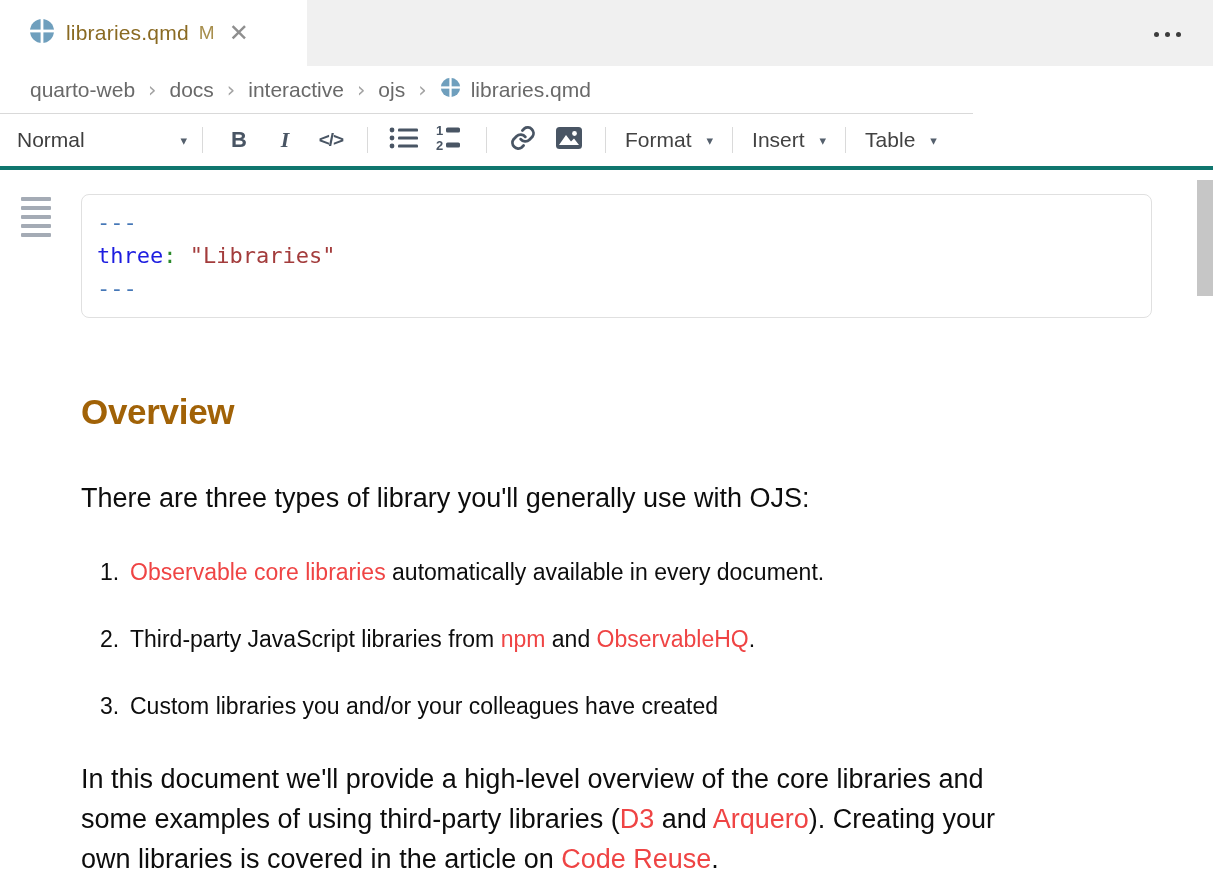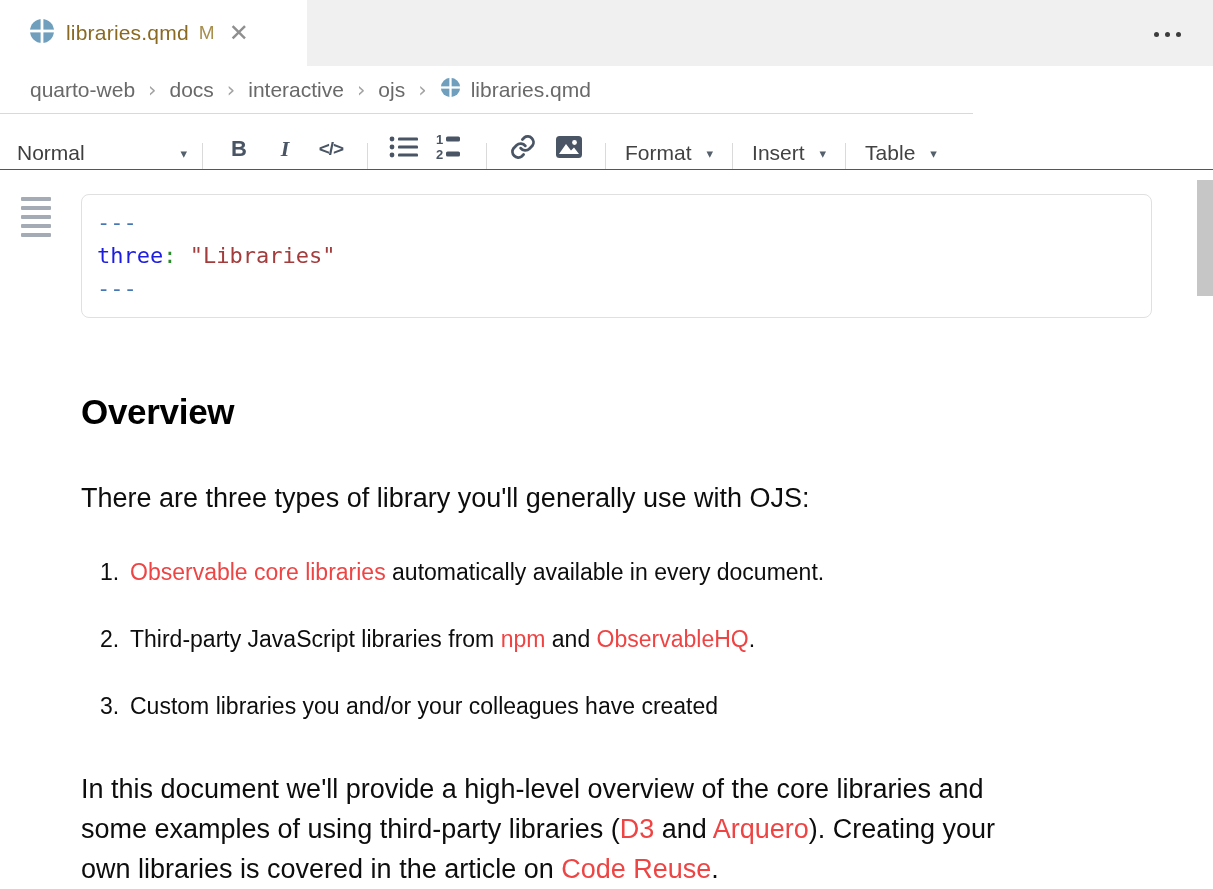--- a/index.html
+++ b/index.html
@@ -60,22 +60,22 @@
     margin: 0 13px; color: #a3a3a3; font-size: 21px;
     font-family: "DejaVu Sans", sans-serif;
   }
   .crumb-file { display: flex; align-items: center; cursor: pointer; }
   .crumb-file .qicon { margin-right: 10px; }
 
   
   .toolbar {
     position: absolute; top: 114px; left: 0; width: 1213px; height: 56px;
     background: #ffffff;
-    border-bottom: 1px solid #0f766e;
-    display: flex; align-items: flex-end;
+    border-bottom: 4px solid #0f766e;
+    display: flex; align-items: center;
     padding-left: 15px;
   }
   .style-select {
     width: 174px; display: flex; justify-content: space-between; align-items: center;
     cursor: pointer; padding: 4px 2px;
   }
   .style-select .style-label { font-size: 21px; color: #3e3e3e; }
   .caret {
     font-size: 13px; color: #55606d; line-height: 1;
     font-family: "DejaVu Sans", sans-serif;
@@ -112,31 +112,31 @@
   }
   .y-delim { color: #4577b7; }
   .y-key { color: #1d1de0; }
   .y-colon { color: #2b8a2b; }
   .y-val { margin-left: 1ch; }
   .y-str { color: #a33c3c; }
   .y-plain { color: #111111; }
 
   .prose { position: absolute; left: 81px; top: 222px; width: 1075px; }
   .prose h1 {
-    font-size: 35px; font-weight: 700; color: #000000;
+    font-size: 35px; font-weight: 700; color: #a16207;
     letter-spacing: -0.3px;
     margin-bottom: 46px;
   }
   .prose p { font-size: 27px; line-height: 40px; color: #0d0d0d; }
   .intro-p { margin-bottom: 39px; }
   .doc-list { list-style: none; }
   .doc-li { display: flex; font-size: 23px; line-height: 30px; margin-bottom: 37px; }
   .doc-li:last-child { margin-bottom: 0; }
   .li-num { flex: 0 0 49px; padding-left: 19px; }
-  .closing-p { margin-top: 48px; max-width: 950px; }
+  .closing-p { margin-top: 38px; max-width: 950px; }
   a.doc-link, .doc-link {
     color: #ef4444; 
     text-underline-offset: 4px; text-decoration-thickness: 1.5px;
     cursor: pointer;
   }
 
   
   .scrollbar-thumb {
     position: absolute; right: 0; top: 180px; width: 16px; height: 116px;
     background: #c6c6c6; cursor: pointer;

